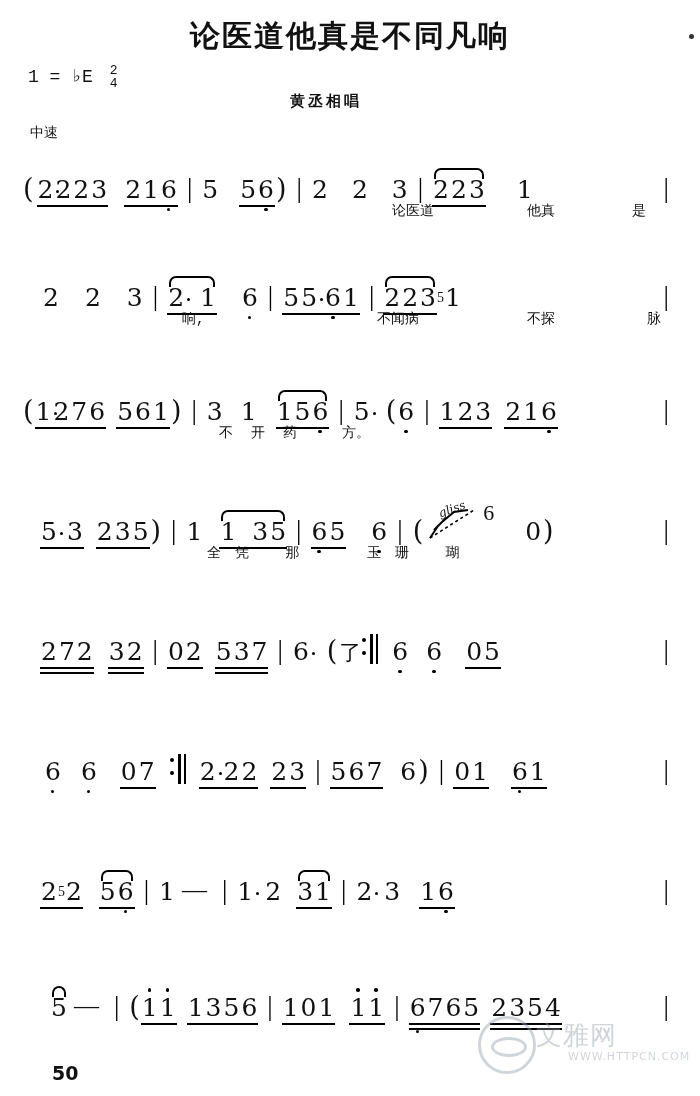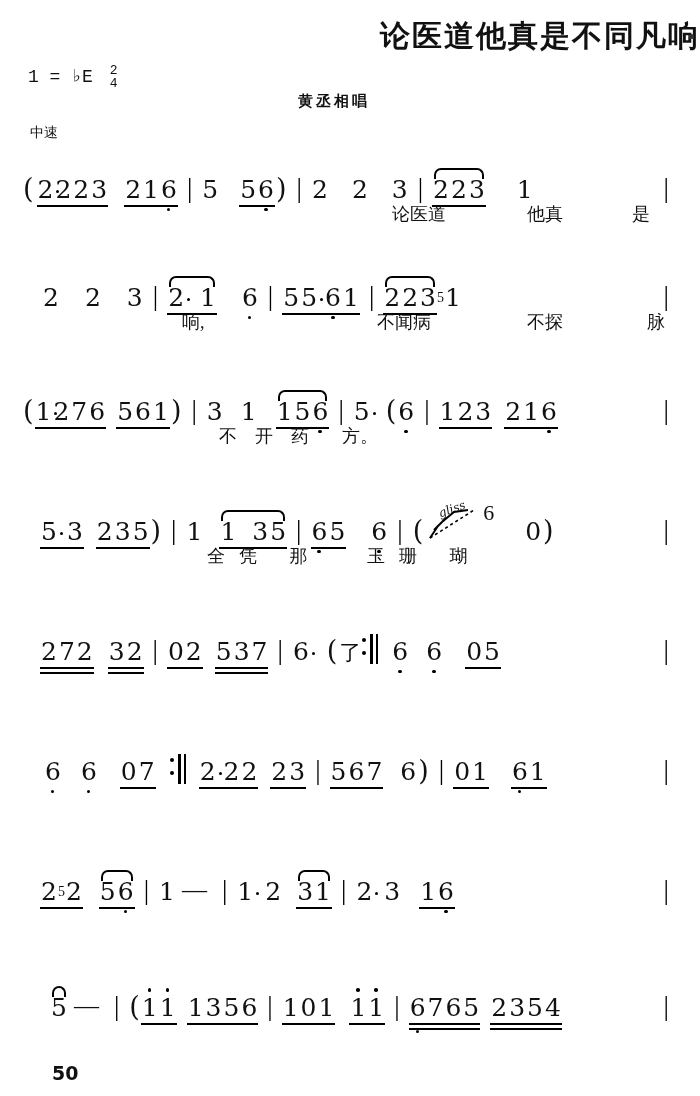--- a/index.html
+++ b/index.html
@@ -20,21 +20,21 @@
     width: 700px;
     height: 1096px;
     background: #fff;
   }
   
   .title {
     position: absolute;
     top: 16px;
     left: 0;
     width: 700px;
-    text-align: right;
+    text-align: center;
     font-size: 30px;
     font-weight: bold;
     letter-spacing: 2px;
     font-family: "DejaVu Serif", serif;
   }
   .keysig {
     position: absolute;
     top: 64px;
     left: 28px;
     font-size: 18px;
@@ -52,21 +52,20 @@
   .keysig .meter .num { display: block; }
   .keysig .meter .den { display: block; }
   .singer {
     position: absolute;
     top: 92px;
     left: 290px;
     font-size: 15px;
     font-weight: bold;
     letter-spacing: 3px;
     font-family: Liberation Serif, serif;
-    margin-left: 8px;
   }
   .tempo {
     position: absolute;
     top: 124px;
     left: 30px;
     font-size: 14px;
     font-family: "DejaVu Serif", serif;
   }
 
   
@@ -83,22 +82,22 @@
     display: flex;
     align-items: flex-end;
   }
   .lyrics {
     position: relative;
     height: 26px;
     margin: 0 22px;
   }
   .lyr {
     position: absolute;
-    font-size: 18px;
-    font-family: Liberation Serif, serif;
+    font-size: 14px;
+    font-family: Liberation Mono, monospace;
     white-space: nowrap;
   }
 
   
   .n {
     position: relative;
     font-size: 25px;
     font-family: "DejaVu Serif", serif;
     line-height: 1;
     padding: 0 1px;
@@ -683,14 +682,19 @@
           <span class="n">3</span>
           <span class="n">5</span>
           <span class="n">4</span>
       </span>
       <span class="bar" style="margin-left:auto">|</span>
     </div>
   </div>
 
   <div class="pagenum">50</div>
 
+  <div class="watermark">
+    <div class="wm-circle"></div>
+    <div class="wm-text">文雅网</div>
+    <div class="wm-sub">WWW.HTTPCN.COM</div>
+  </div>
 
 </div>
 
 </body></html>

